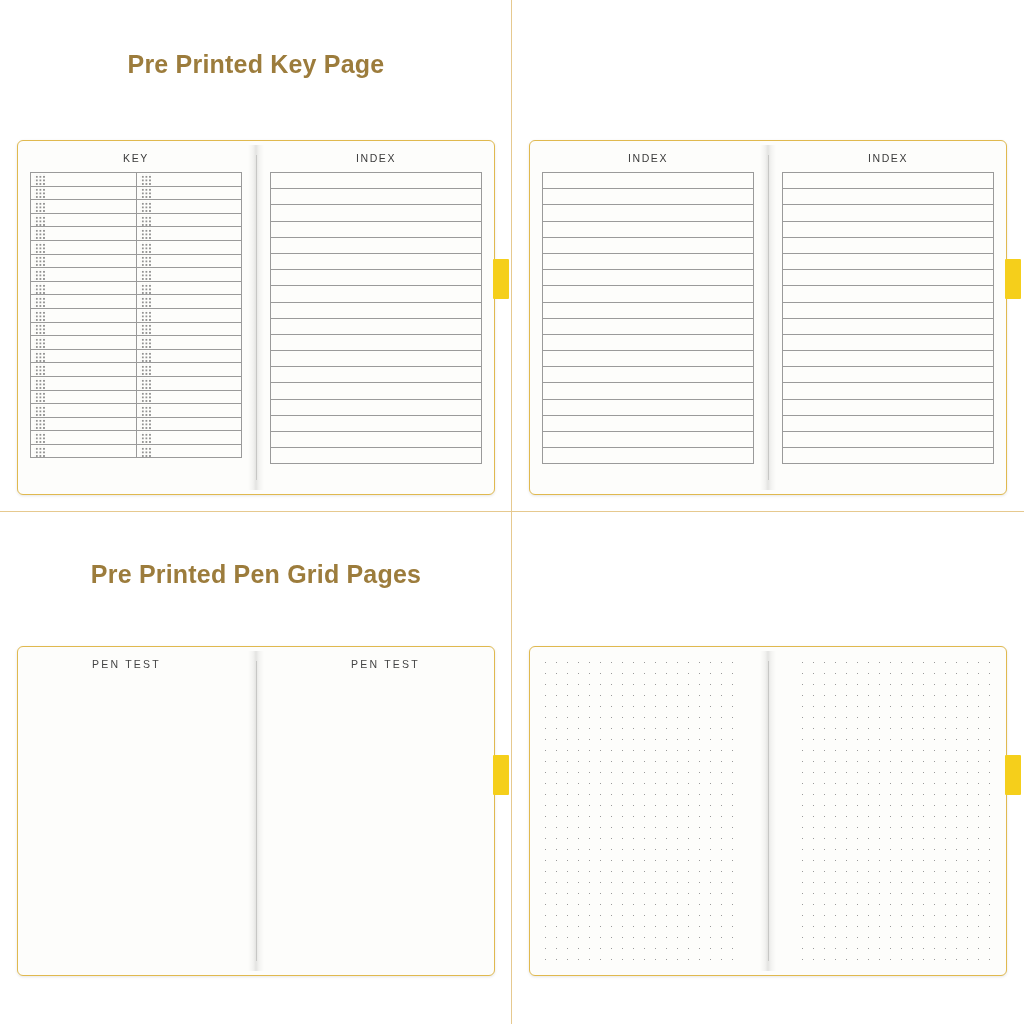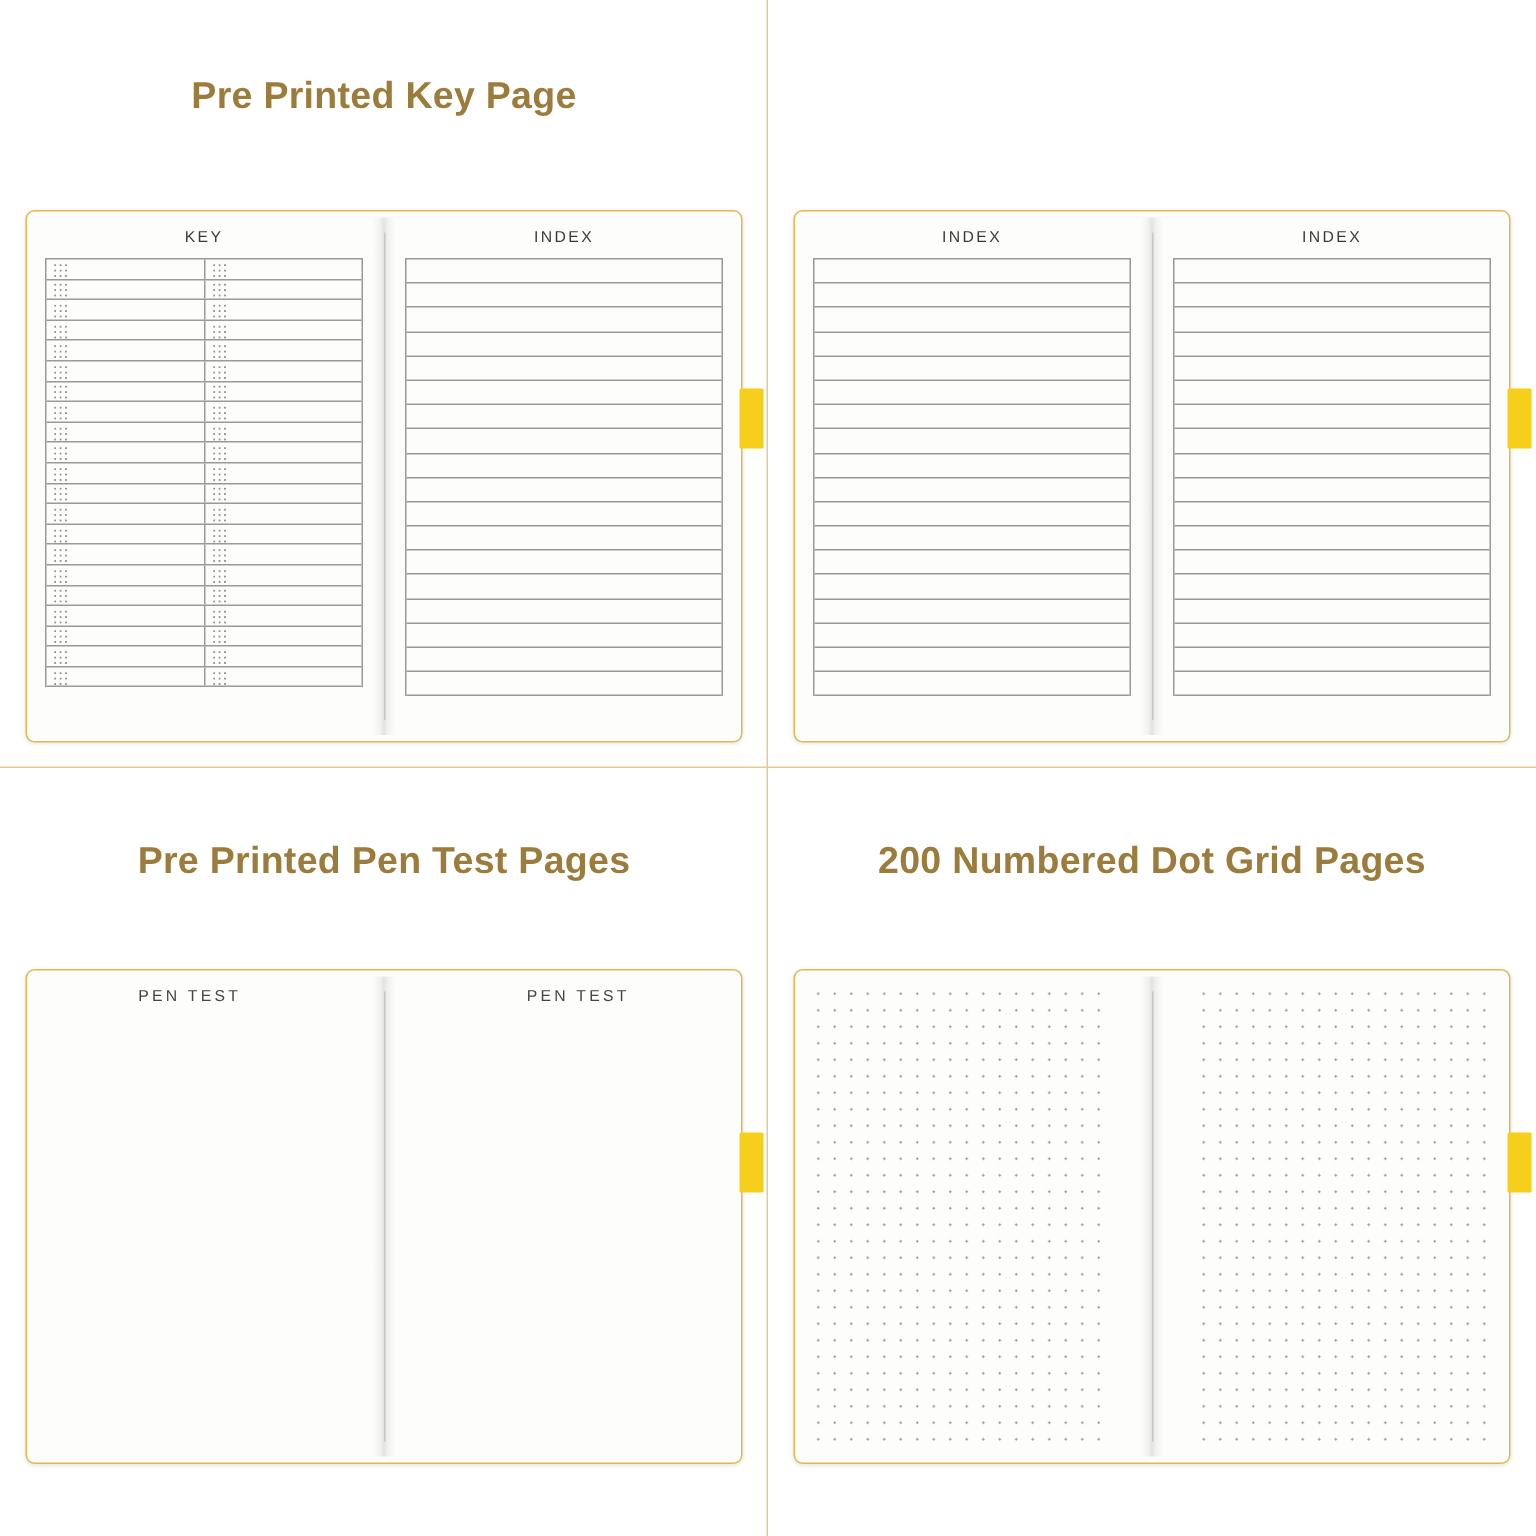--- a/index.html
+++ b/index.html
@@ -461,41 +461,40 @@
         </div>
         <div class="spine">
             <div class="spine-line"></div>
           </div>
         <div class="ribbon"></div>
       </div>
     </div>
   </div>
 
   <div class="quad q3">
-    <div class="quad-title">Pre Printed Pen Test Pages</div>
+    <div class="quad-title">Pre Printed Pen Grid Pages</div>
     <div class="spread-wrap" style="top:134px;">
       <div class="spread tall">
         <div class="page left">
           <div class="page-header pen-header">PEN TEST</div>
           <div class="blankpage"></div>
         </div>
         <div class="page right">
           <div class="page-header pen-header">PEN TEST</div>
           <div class="blankpage"></div>
         </div>
         <div class="spine">
             <div class="spine-line"></div>
           </div>
         <div class="ribbon low"></div>
       </div>
     </div>
   </div>
 
   <div class="quad q4">
-    <div class="quad-title">200 Numbered Dot Grid Pages</div>
     <div class="spread-wrap" style="top:134px;">
       <div class="spread tall">
         <div class="page left">
           <div class="dotgrid"></div>
         </div>
         <div class="page right">
           <div class="dotgrid"></div>
         </div>
         <div class="spine">
             <div class="spine-line"></div>

